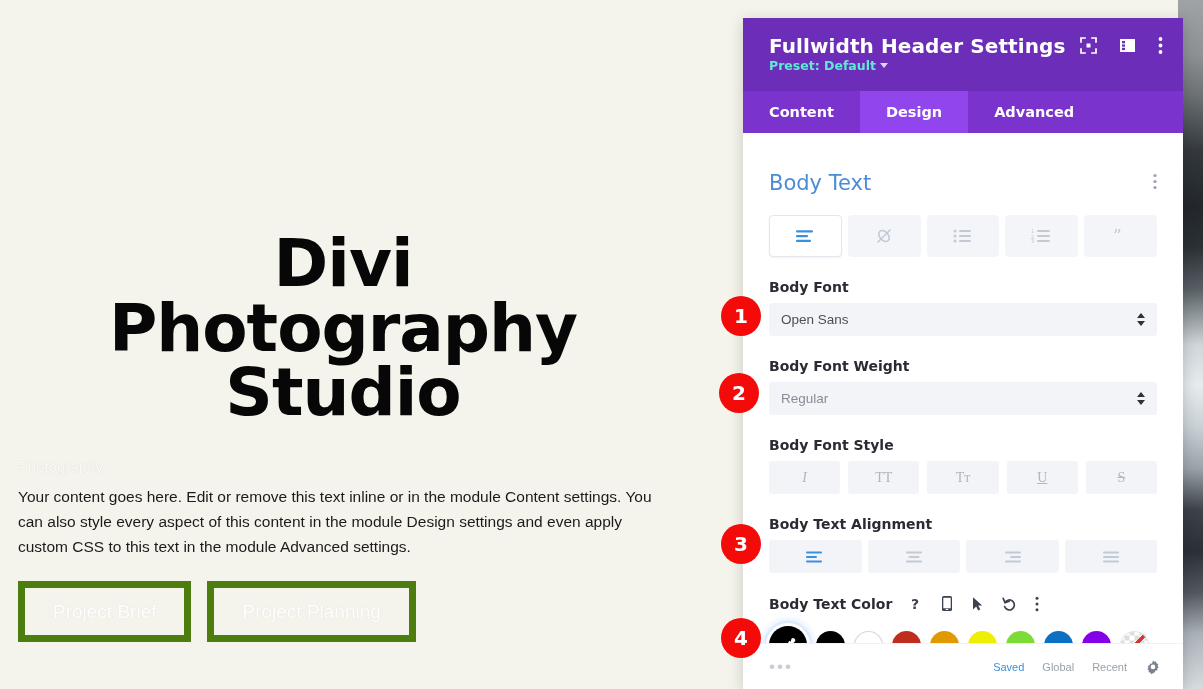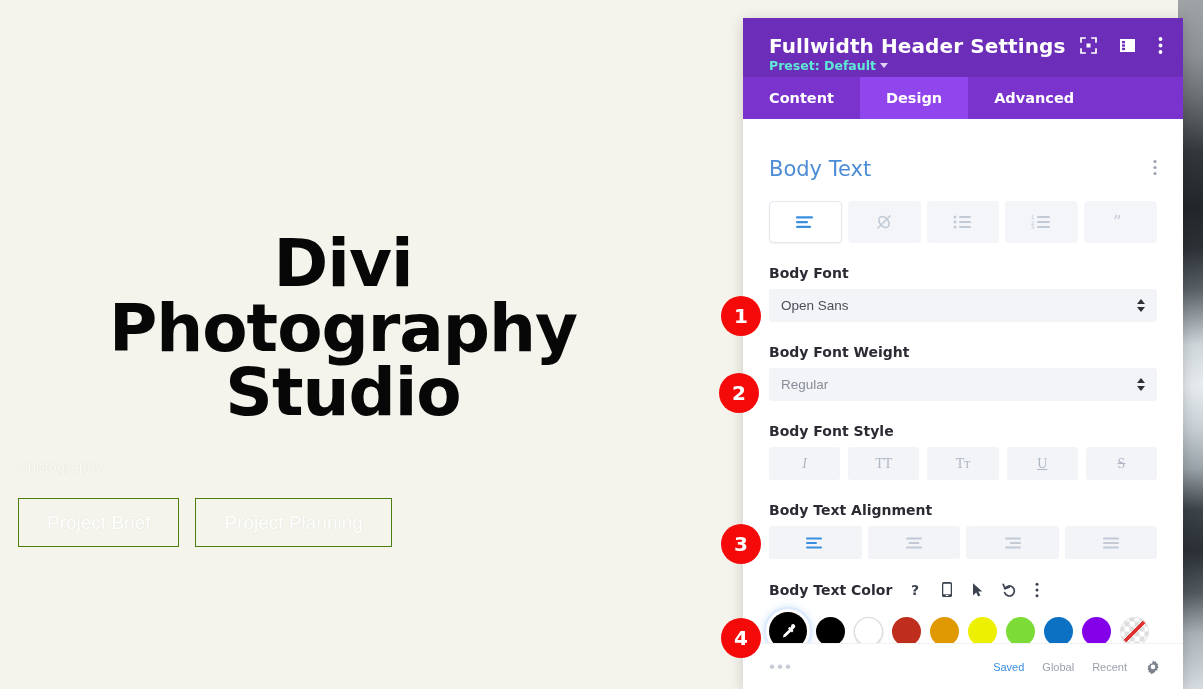--- a/index.html
+++ b/index.html
@@ -58,42 +58,42 @@
   }
   .hero-body {
     margin-top: 8px;
     font-size: 15.5px;
     line-height: 1.62;
     color: #1b1b1b;
     max-width: 705px;
   }
   .btn-row { margin-top: 22px; display: flex; gap: 16px; }
   .hero-btn {
-    border: 1px solid #4d7c0f;
+    border: 7px solid #4d7c0f;
     color: #ffffff;
     background: transparent;
     font-size: 19px;
     padding: 14px 28px;
     line-height: 1;
     cursor: pointer;
     text-shadow: 0 0 1px rgba(190,190,180,.5);
   }
 
   
   .panel {
     position: absolute; left: 743px; top: 18px;
     width: 440px; height: 671px;
     background: #ffffff;
     box-shadow: 0 3px 14px rgba(0,0,0,.18);
     display: flex; flex-direction: column;
     overflow: hidden;
   }
   .panel-head {
     background: #6c2eb9;
-    padding: 16px 26px 4px 26px;
+    padding: 16px 26px 18px 26px;
     position: relative;
   }
   .panel-title {
     color: #fff; font-size: 20px; font-weight: 700;
     font-family: "DejaVu Sans", sans-serif;
     letter-spacing: .1px;
   }
   .panel-preset {
     color: #5eead4; font-size: 12.5px; font-weight: 700;
     font-family: "DejaVu Sans", sans-serif;
@@ -237,20 +237,21 @@
 
 <div id="root">
 
   <div class="canvas">
     <div class="canvas-photo"></div>
     <div class="scroll-thumb"></div>
 
     <div class="content-wrap">
       <h1 class="hero-title">Divi Photography Studio</h1>
       <div class="hero-sub">Photography</div>
+      <p class="hero-body">Your content goes here. Edit or remove this text inline or in the module Content settings. You can also style every aspect of this content in the module Design settings and even apply custom CSS to this text in the module Advanced settings.</p>
       <div class="btn-row">
         <button class="hero-btn">Project Brief</button>
         <button class="hero-btn">Project Planning</button>
       </div>
     </div>
   </div>
 
   <div class="panel">
 
     <div class="panel-head">

